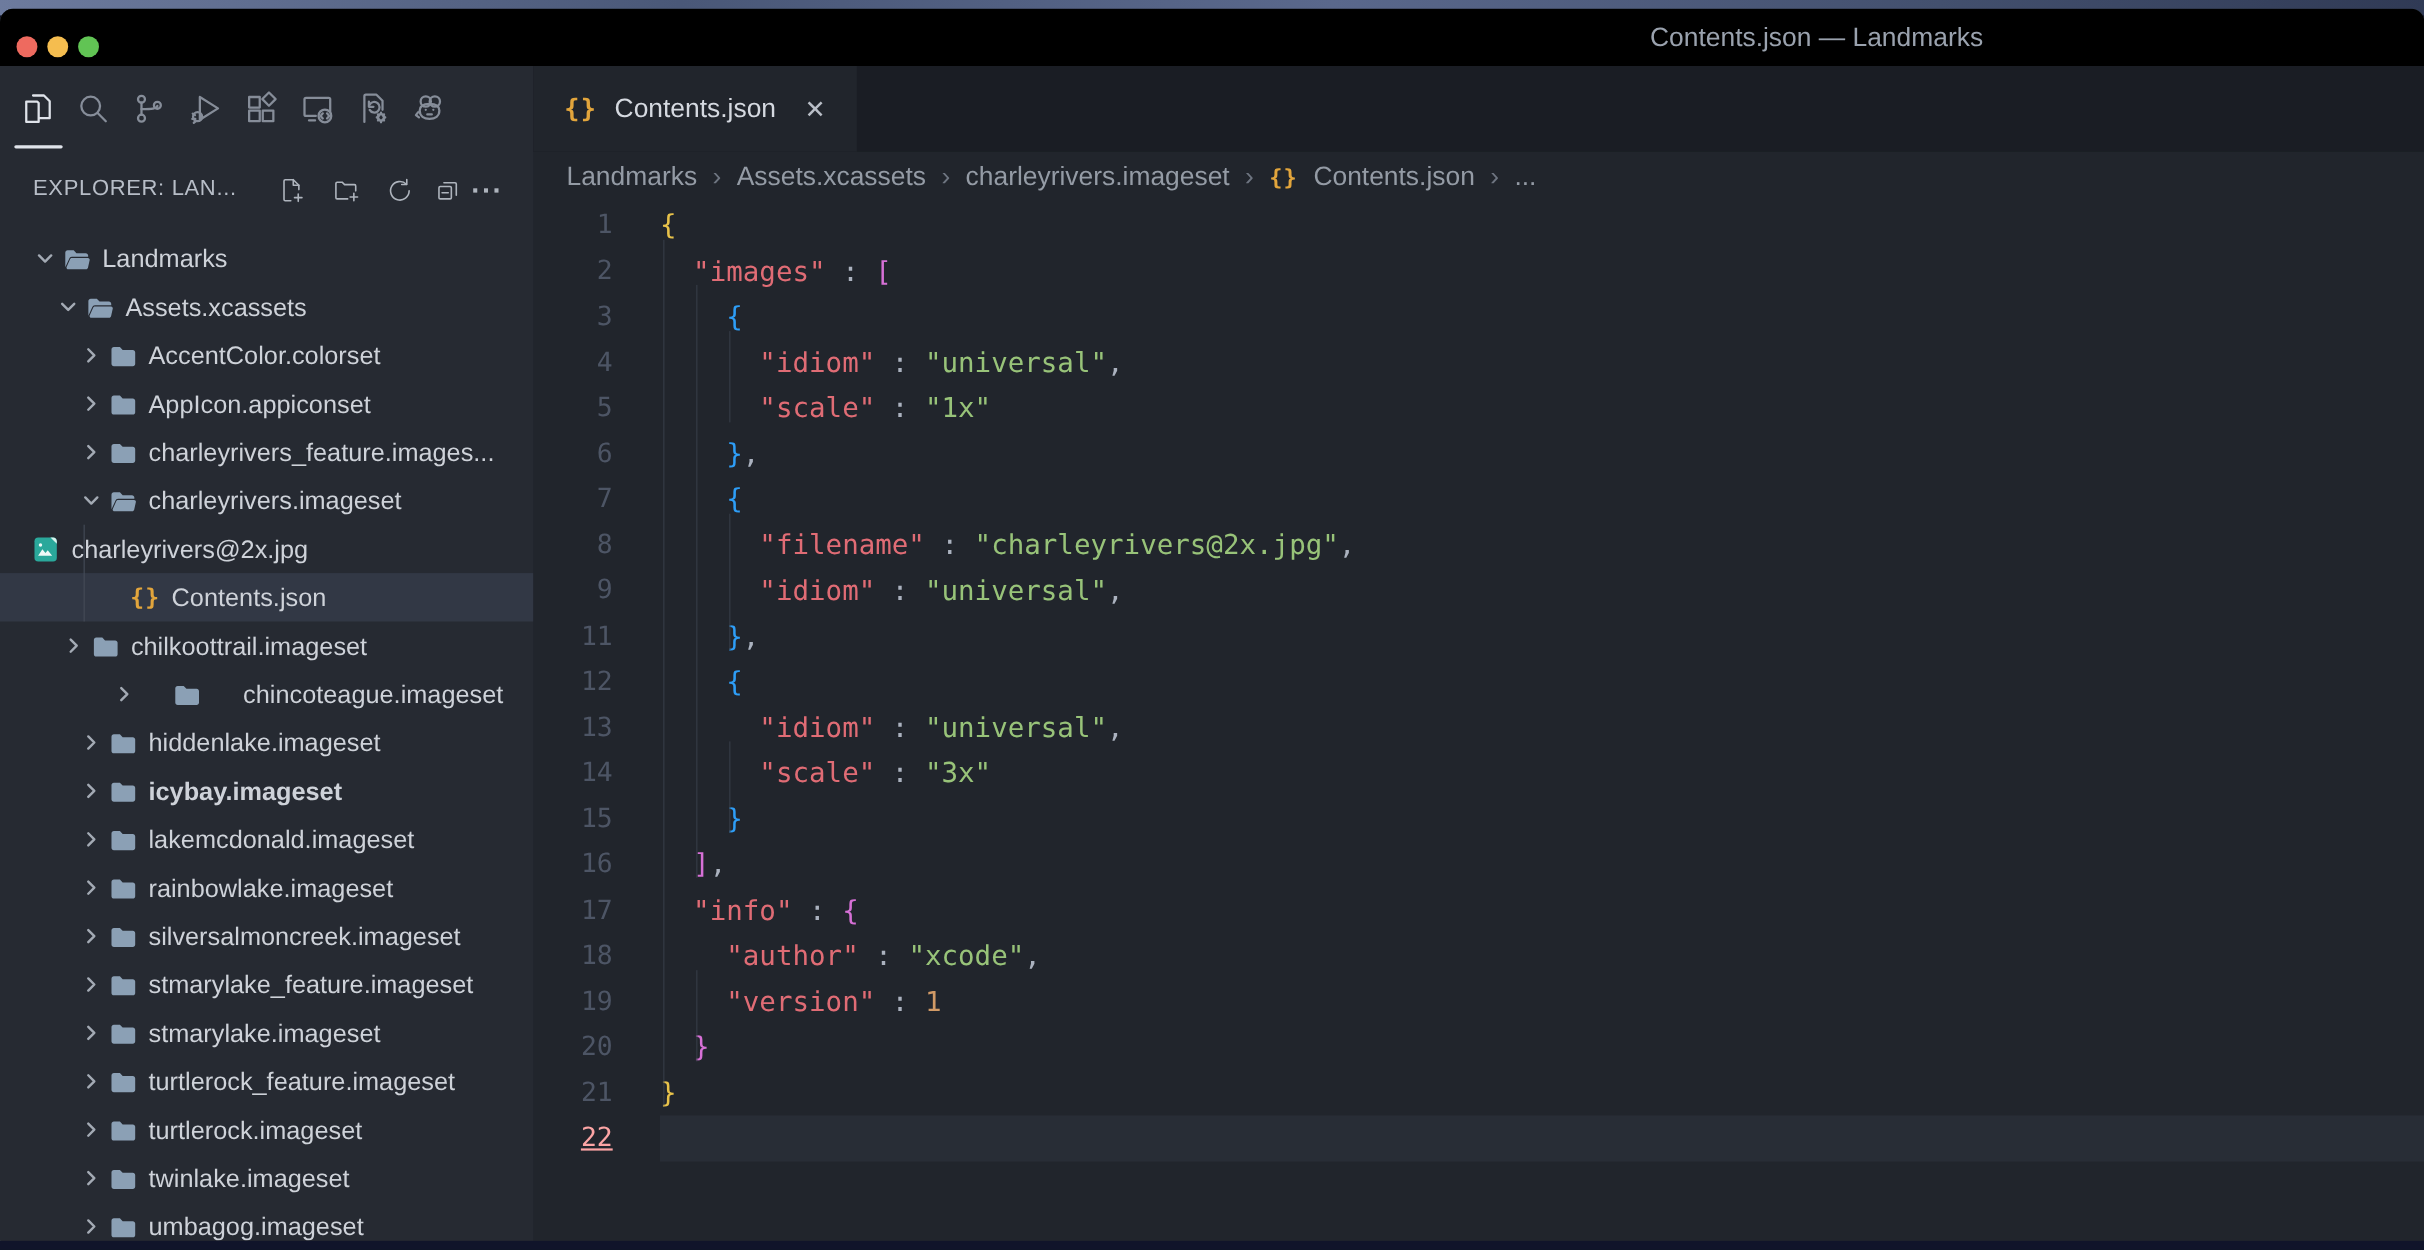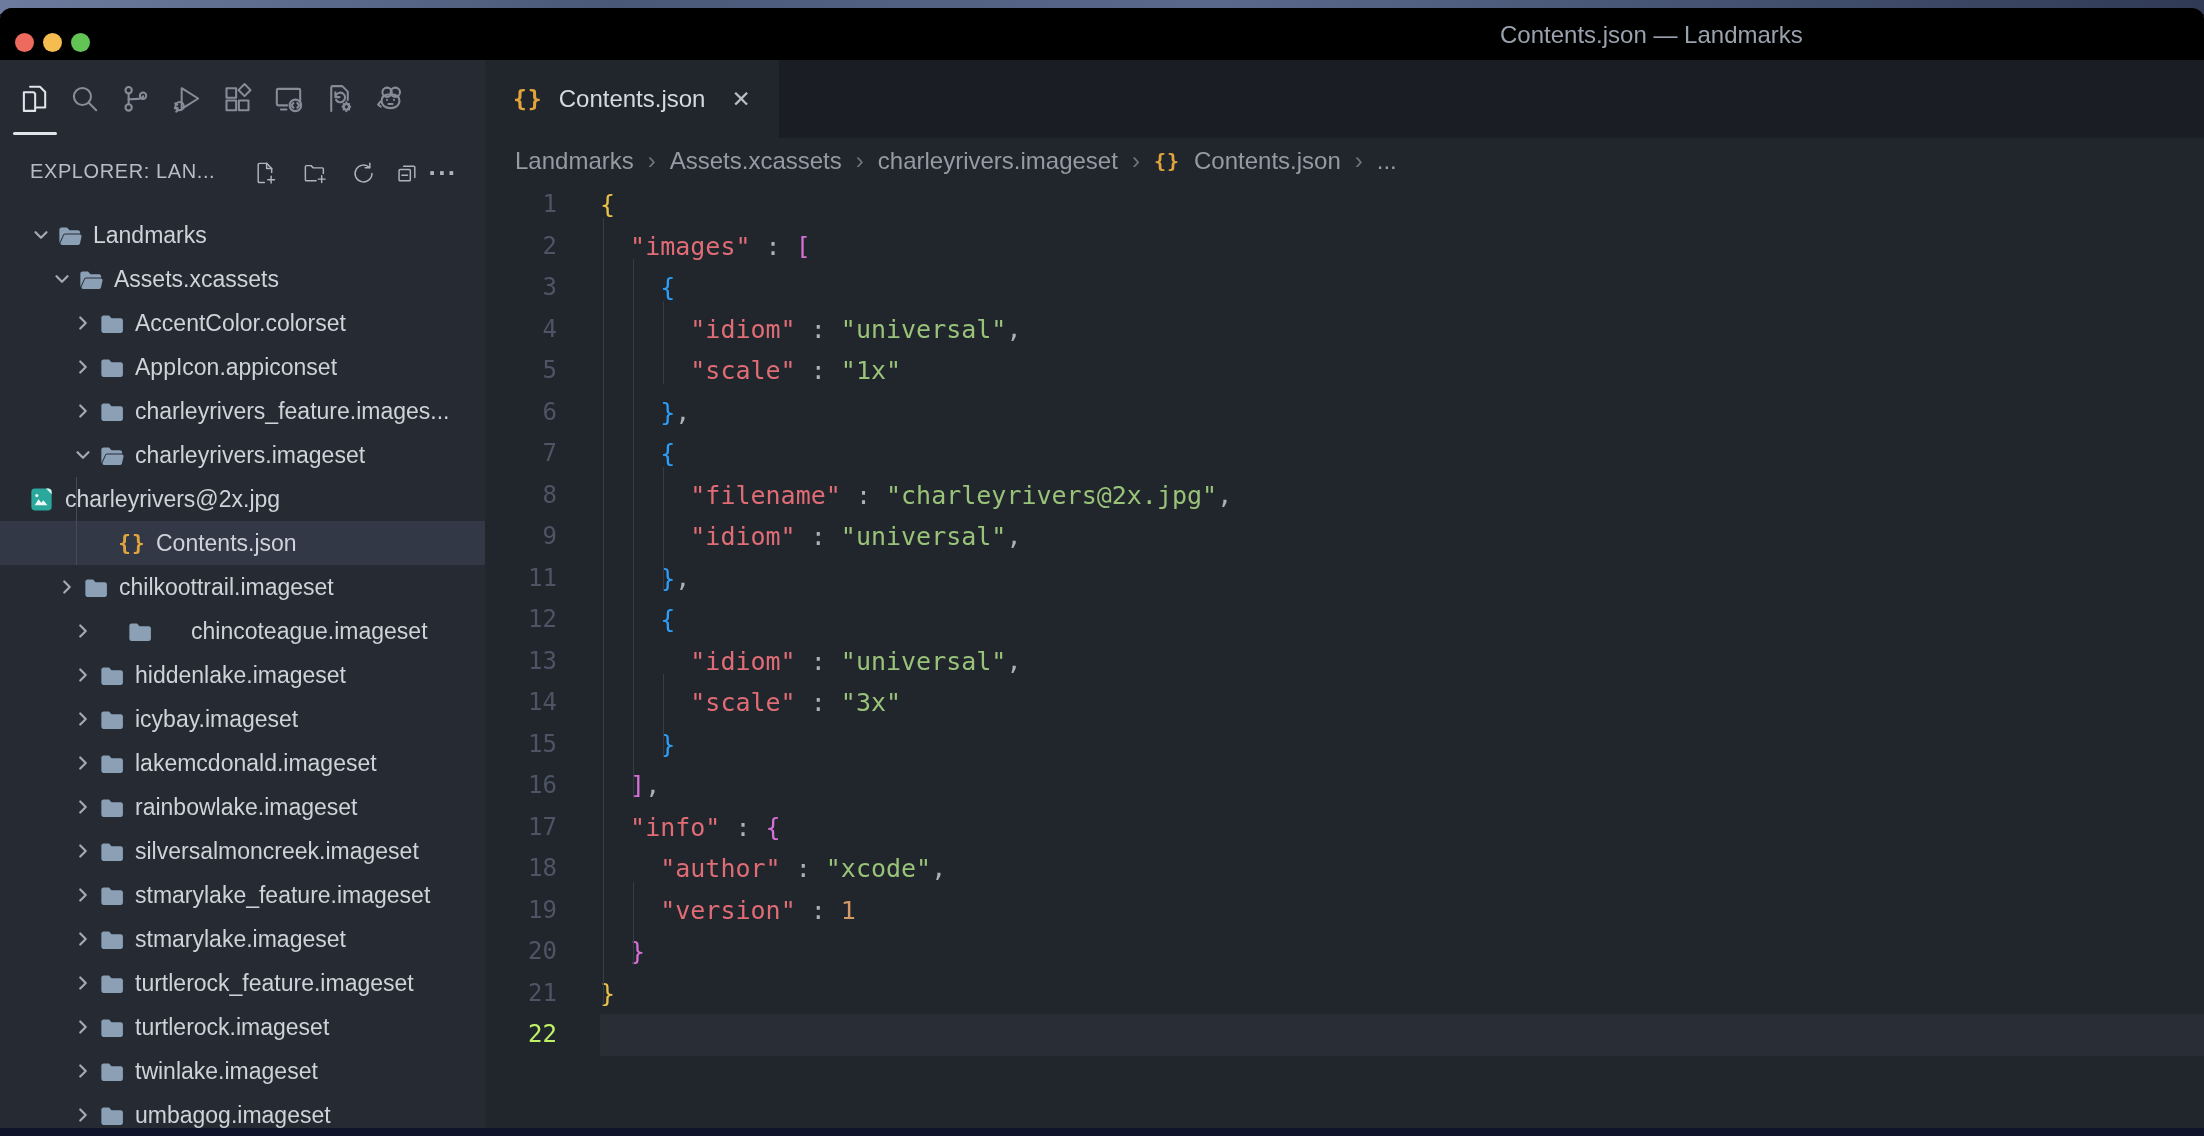--- a/index.html
+++ b/index.html
@@ -50,21 +50,21 @@
   .editor{position:absolute;left:485px;top:130px;width:1719px;height:990px;background:#21252c;}
   .breadcrumb{position:absolute;left:30px;top:0;height:46px;display:flex;align-items:center;gap:14px;font-size:24px;color:#949ba5;white-space:nowrap;}
   .bc-item{cursor:pointer;}
   .bc-sep{color:#6e7581;font-size:24px;}
   .bc-json{font-family:"DejaVu Sans Mono",monospace;font-weight:bold;color:#e2a53c;font-size:20px;letter-spacing:1px;}
   .code{position:absolute;left:0;top:46px;width:1719px;}
   .cl{display:flex;height:41.5px;line-height:41.5px;font-family:"DejaVu Sans Mono",monospace;font-size:25px;white-space:pre;}
   .ln{width:72px;flex:0 0 72px;text-align:right;color:#4d5565;font-size:24px;}
   .lc{margin-left:43px;flex:1;}
   .cl.cur .lc{background:#282d36;}
-  .cl.cur .ln{color:#bef264;}
+  .cl.cur .ln{color:#fca5a5;text-decoration:underline;}
   .tk{color:#e06c75;} .ts{color:#98c379;} .tp{color:#abb2bf;} .tn{color:#d19a66;}
   .tb1{color:#e8c24a;} .tb2{color:#d670d6;} .tb3{color:#2e9ef7;} .tw{color:#abb2bf;}
   .code-guide{position:absolute;width:1px;background:#373d48;}
 </style>
 </head>
 <body>
 
 <div class="stage">
   <div class="wallpaper-top"></div>
   <div class="wallpaper-bottom"></div>
@@ -284,21 +284,21 @@
                 <path d="M6 4l4 4-4 4"></path>
               </svg>
             </span>
             <span class="tree-ic">
               <svg viewBox="0 0 16 16">
                 <path fill="#8ba0b5" stroke="none" d="M1.5 4.3c0-.8.6-1.4 1.4-1.4h3.5l1.6 1.7h5.9c.8 0 1.4.6 1.4 1.4v6.6c0 .8-.6 1.4-1.4 1.4H2.9c-.8 0-1.4-.6-1.4-1.4z"></path>
               </svg>
             </span>
             <span class="tree-label">chilkoottrail.imageset</span>
           </div>
-          <div class="tree-row" style="padding-left: 70px; gap: 28px;">
+          <div class="tree-row" style="padding-left: 100px; gap: 28px;">
             <span class="chev">
               <svg viewBox="0 0 16 16">
                 <path d="M6 4l4 4-4 4"></path>
               </svg>
             </span>
             <span class="tree-ic">
               <svg viewBox="0 0 16 16">
                 <path fill="#8ba0b5" stroke="none" d="M1.5 4.3c0-.8.6-1.4 1.4-1.4h3.5l1.6 1.7h5.9c.8 0 1.4.6 1.4 1.4v6.6c0 .8-.6 1.4-1.4 1.4H2.9c-.8 0-1.4-.6-1.4-1.4z"></path>
               </svg>
             </span>
@@ -310,21 +310,21 @@
                 <path d="M6 4l4 4-4 4"></path>
               </svg>
             </span>
             <span class="tree-ic">
               <svg viewBox="0 0 16 16">
                 <path fill="#8ba0b5" stroke="none" d="M1.5 4.3c0-.8.6-1.4 1.4-1.4h3.5l1.6 1.7h5.9c.8 0 1.4.6 1.4 1.4v6.6c0 .8-.6 1.4-1.4 1.4H2.9c-.8 0-1.4-.6-1.4-1.4z"></path>
               </svg>
             </span>
             <span class="tree-label">hiddenlake.imageset</span>
           </div>
-          <div class="tree-row" style="padding-left: 70px;">
+          <div class="tree-row" style="padding-left: 70px; font-weight: bold;">
             <span class="chev">
               <svg viewBox="0 0 16 16">
                 <path d="M6 4l4 4-4 4"></path>
               </svg>
             </span>
             <span class="tree-ic">
               <svg viewBox="0 0 16 16">
                 <path fill="#8ba0b5" stroke="none" d="M1.5 4.3c0-.8.6-1.4 1.4-1.4h3.5l1.6 1.7h5.9c.8 0 1.4.6 1.4 1.4v6.6c0 .8-.6 1.4-1.4 1.4H2.9c-.8 0-1.4-.6-1.4-1.4z"></path>
               </svg>
             </span>

